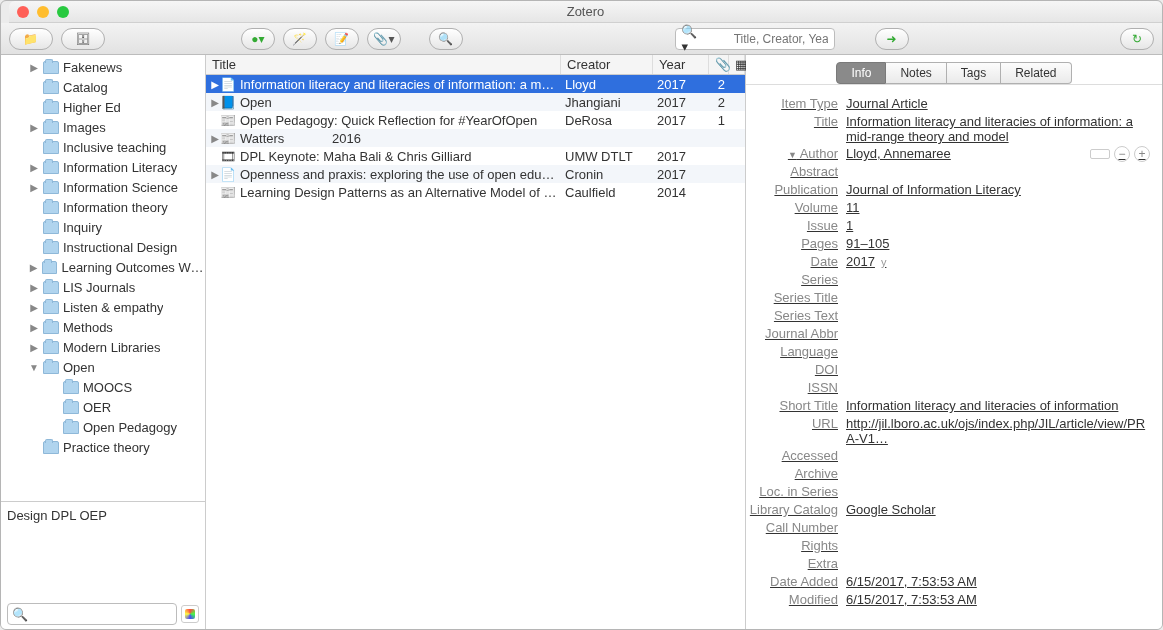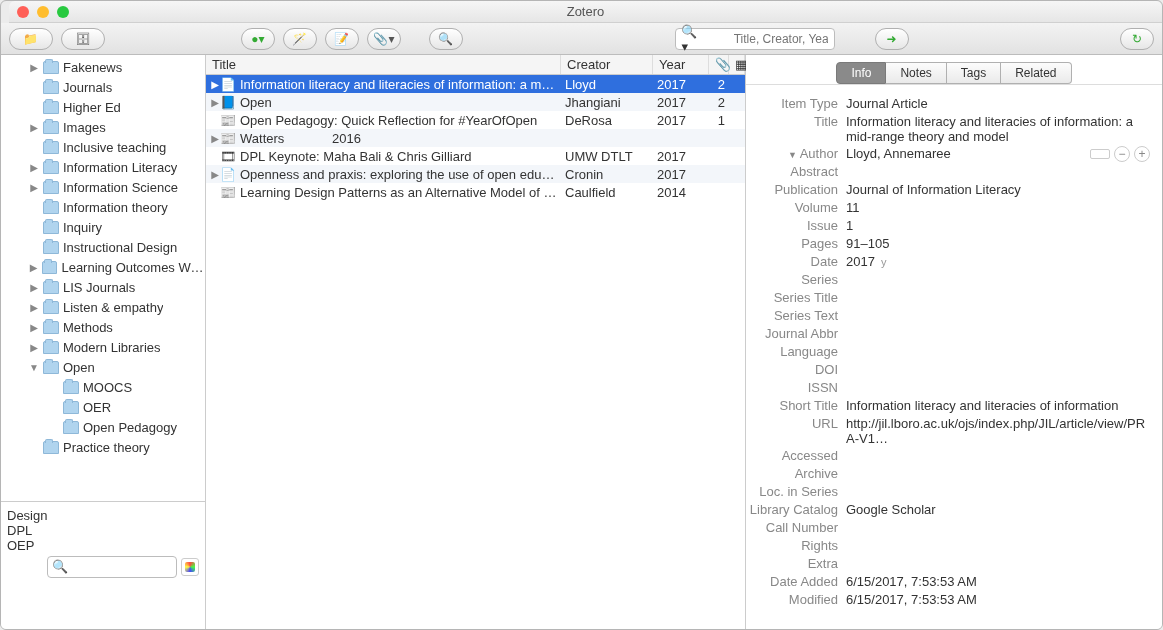--- a/index.html
+++ b/index.html
@@ -22,21 +22,21 @@
 
 .sidebar { width:205px; background:#fff; border-right:1px solid #ccc; display:flex; flex-direction:column; }
 .tree { flex:1; overflow:auto; padding-top:2px; }
 .tree-row { display:flex; align-items:center; height:20px; padding-left:8px; gap:4px; }
 .tree-row.d1{padding-left:28px;} .tree-row.d2{padding-left:48px;}
 .disc { width:10px; text-align:center; color:#888; font-size:10px; }
 .folder-ic { width:16px; height:13px; background:#b0d4ee; border:1px solid #8eb8d8; border-radius:2px 2px 0 0; position:relative; }
 .folder-ic:before{content:"";position:absolute;top:-3px;left:1px;width:6px;height:3px;background:#b0d4ee;border:1px solid #8eb8d8;border-bottom:none;border-radius:2px 2px 0 0;}
 .tree-row .lbl { white-space:nowrap; overflow:hidden; text-overflow:ellipsis; }
 
-.tags-area { border-top:1px solid #ccc; padding:6px; font-size:12px; color:#333; height:130px; display:flex; flex-direction:row; }
+.tags-area { border-top:1px solid #ccc; padding:6px; font-size:12px; color:#333; height:130px; display:flex; flex-direction:column; }
 .tags-area .taglist{flex:1;}
 .tagsearch { height:22px; border:1px solid #bcbcbc; border-radius:4px; display:flex; align-items:center; padding:0 4px; gap:4px; background:#fff;}
 .tagsearch input{border:none;outline:none;width:100%;font-size:12px;}
 .tag-colorbtn{width:18px;height:18px;border:1px solid #ccc;border-radius:3px;margin-left:4px;display:flex;align-items:center;justify-content:center;}
 .tag-colorbtn span{width:10px;height:10px;background:conic-gradient(#f44,#4f4,#44f,#ff4,#f44);border-radius:2px;}
 
 
 .middle { width:540px; background:#fff; border-right:1px solid #ccc; display:flex; flex-direction:column; }
 .colhdr { display:flex; height:20px; border-bottom:1px solid #ccc; background:#f5f5f5; font-size:12px; color:#555;}
 .colhdr .col{border-right:1px solid #ddd;padding:2px 6px;}
@@ -54,21 +54,21 @@
 
 
 .detail { flex:1; background:#fff; display:flex; flex-direction:column;}
 .tabbar { height:30px; display:flex; align-items:center; justify-content:center; gap:0; padding-top:6px; border-bottom:1px solid #ddd;}
 .tab{height:22px;padding:0 14px;border:1px solid #b0b0b0;background:linear-gradient(#fcfcfc,#eaeaea);font-size:12px;display:flex;align-items:center;}
 .tab:first-child{border-radius:4px 0 0 4px;}
 .tab:last-child{border-radius:0 4px 4px 0;}
 .tab+.tab{border-left:none;}
 .tab.active{background:#8a8a8a;color:#fff;border-color:#7a7a7a;}
 .fields{flex:1;overflow:auto;padding:10px 12px 10px 0;}
-.frow{display:flex;align-items:flex-start;min-height:18px;padding:1px 0;font-size:12px;}
+.frow{display:flex;align-items:flex-start;min-height:18px;padding:1px 0;font-size:12px;text-decoration:underline;}
 .frow .flabel{width:100px;text-align:right;color:#888;padding-right:8px;flex-shrink:0;}
 .frow .fval{flex:1;color:#333;word-break:break-word;}
 .frow .ficons{display:flex;gap:4px;align-items:center;}
 .minibtn{width:16px;height:16px;border:1px solid #ccc;border-radius:8px;display:flex;align-items:center;justify-content:center;font-size:12px;color:#888;}
 .arrowdown{font-size:9px;color:#888;}
 .dateflag{color:#999;font-size:11px;margin-left:auto;padding-left:6px;}
 </style>
 </head>
 <body>
 
@@ -111,21 +111,21 @@
   <div class="sidebar">
     <div class="tree" id="tree">
         <div class="tree-row d1">
           <span class="disc">▶</span>
           <span class="folder-ic"></span>
           <span class="lbl">Fakenews</span>
         </div>
         <div class="tree-row d1">
           <span class="disc"></span>
           <span class="folder-ic"></span>
-          <span class="lbl">Journals</span>
+          <span class="lbl">Catalog</span>
         </div>
         <div class="tree-row d1">
           <span class="disc"></span>
           <span class="folder-ic"></span>
           <span class="lbl">Higher Ed</span>
         </div>
         <div class="tree-row d1">
           <span class="disc">▶</span>
           <span class="folder-ic"></span>
           <span class="lbl">Images</span>

